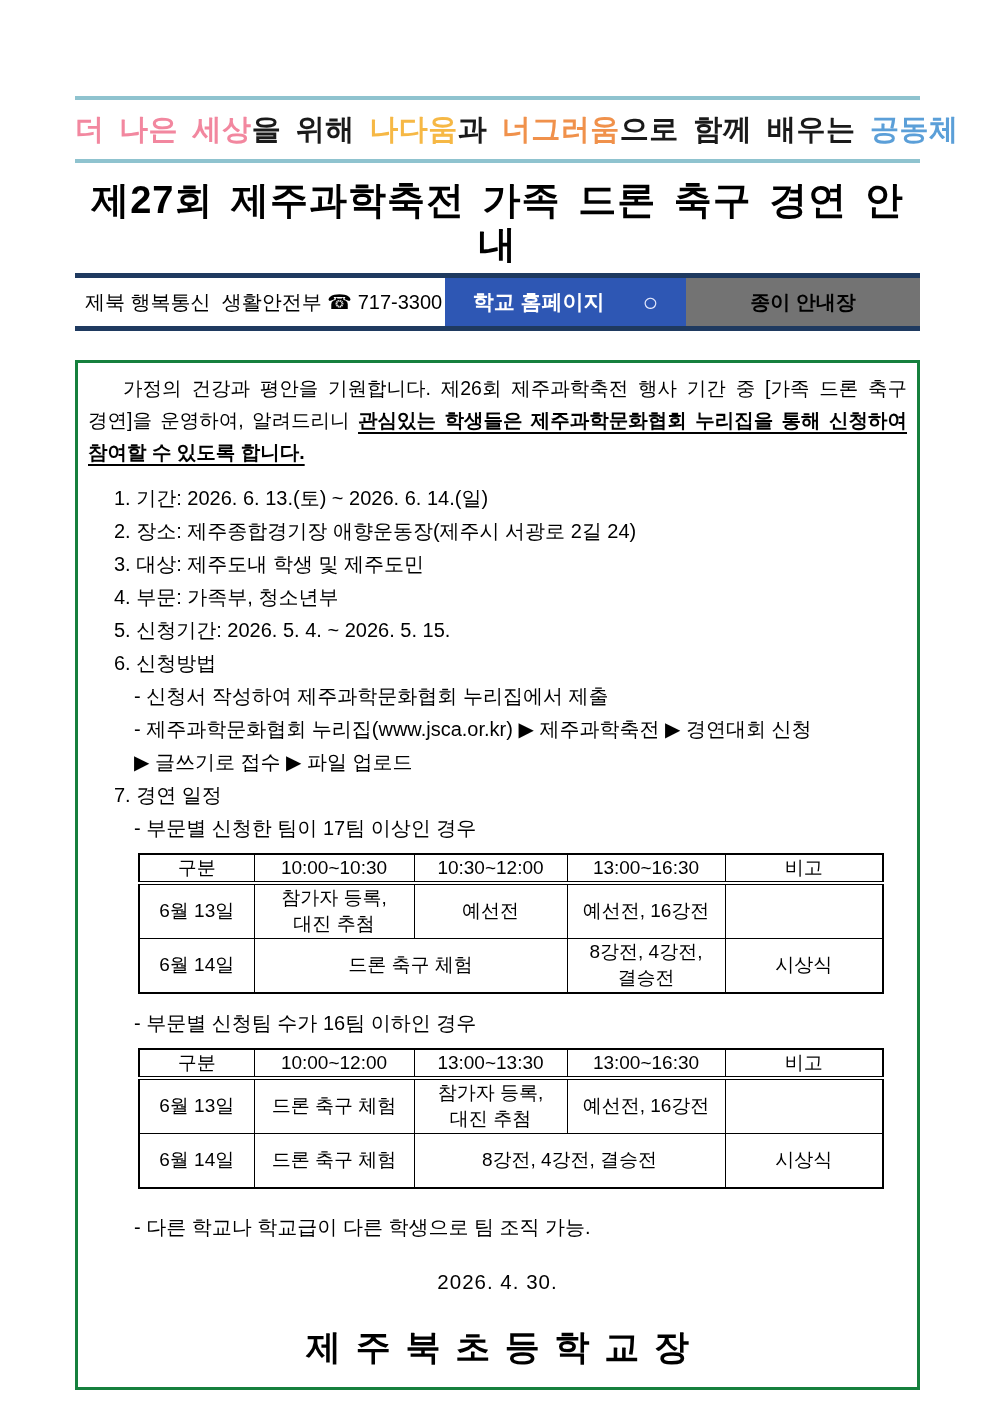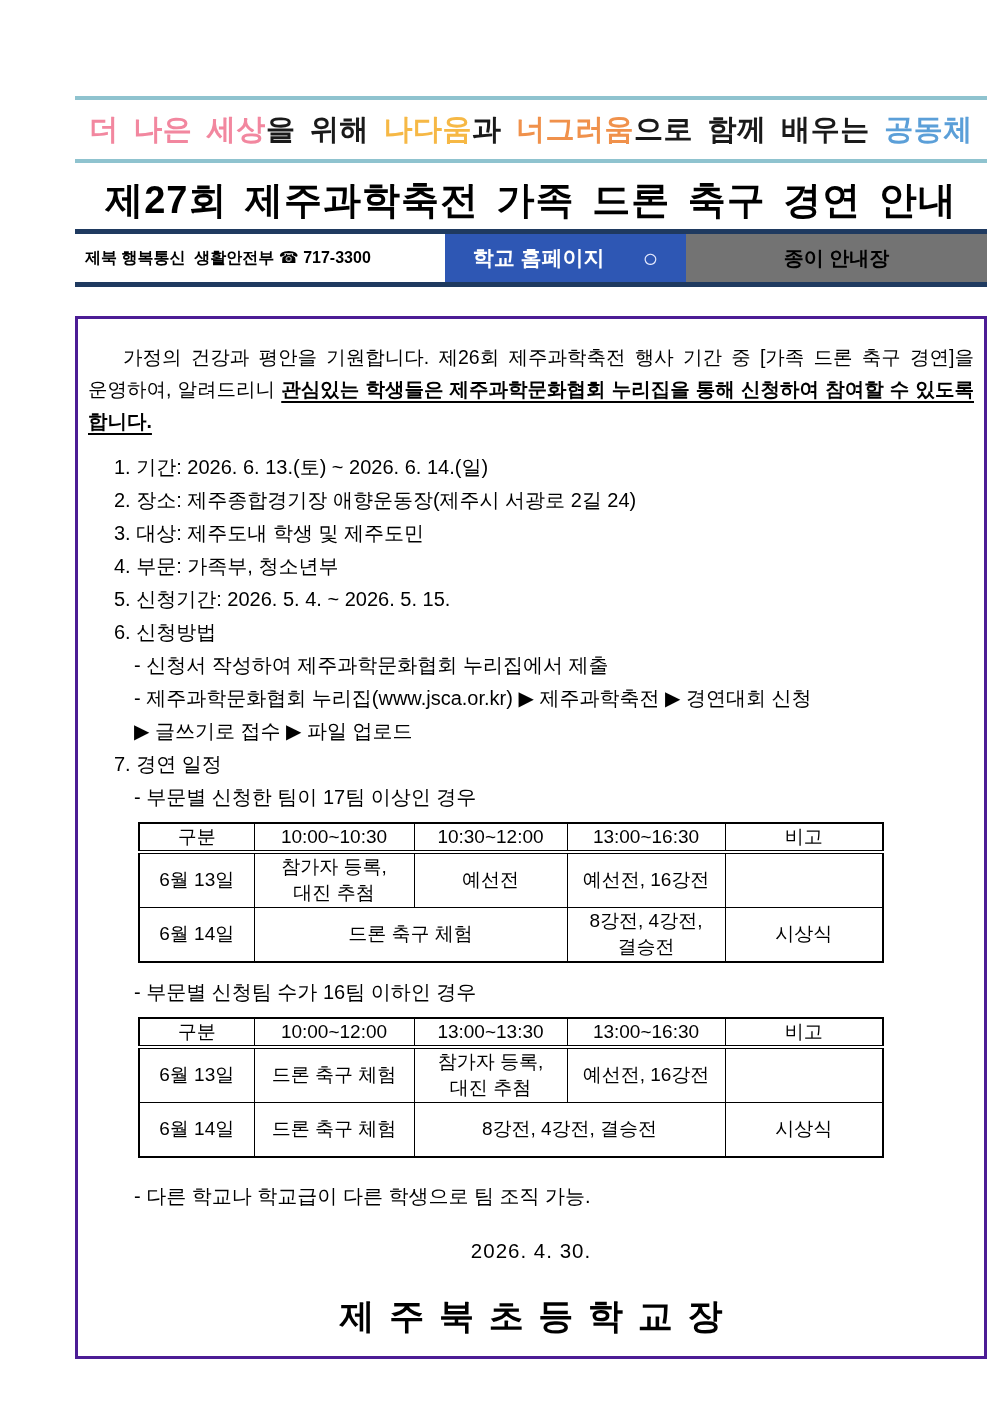--- a/index.html
+++ b/index.html
@@ -4,21 +4,21 @@
 <style>
   * { margin: 0; padding: 0; box-sizing: border-box; }
   html, body { background: #ffffff; }
   body {
     width: 992px;
     height: 1403px;
     font-family: "Liberation Sans", "DejaVu Sans", sans-serif;
     color: #000;
     position: relative;
   }
-  .inner { width: 912px; margin: 0 auto 4px 75px; }
+  .inner { width: 845px; margin: 0 auto 4px 75px; }
 
   
   .rule { width: 100%; }
   .rule.teal { height: 4px; }
   .rule.navy { height: 5px; }
   .rule.top { margin-top: 96px; }
 
   
   .slogan {
     text-align: center;
@@ -42,21 +42,21 @@
     color: #000;
   }
   .title-rule { margin-top: 7px; }
 
   
   .info-bar { display: flex; width: 100%; height: 48px; }
   .info-left {
     flex: 0 0 370px;
     display: flex; align-items: center;
     padding-left: 10px;
-    font-size: 16px; font-weight: 700;
+    font-size: 20px; font-weight: 400;
     white-space: pre;
     background: #fff;
   }
   .info-mid {
     flex: 0 0 241px;
     display: flex; align-items: center; justify-content: center;
     gap: 38px;
     color: #fff; font-size: 21px; font-weight: 700;
     white-space: nowrap;
     text-align: center;
@@ -65,22 +65,22 @@
   .info-right {
     flex: 1 1 auto;
     display: flex; align-items: center; justify-content: center;
     font-size: 20px; font-weight: 700;
     white-space: nowrap;
   }
 
   
   .content-box {
     margin-top: 29px;
-    border: 3px solid #4c1d95;
-    padding: 16px 10px 16px 10px;
+    border: 3px solid #15803d;
+    padding: 3px 10px 16px 10px;
     min-height: 985px;
   }
   .intro {
     font-size: 19.5px;
     line-height: 32px;
     text-align: justify;
     text-indent: 1.8em;
     margin: 6px 0 14px 0;
     word-break: keep-all;
   }

